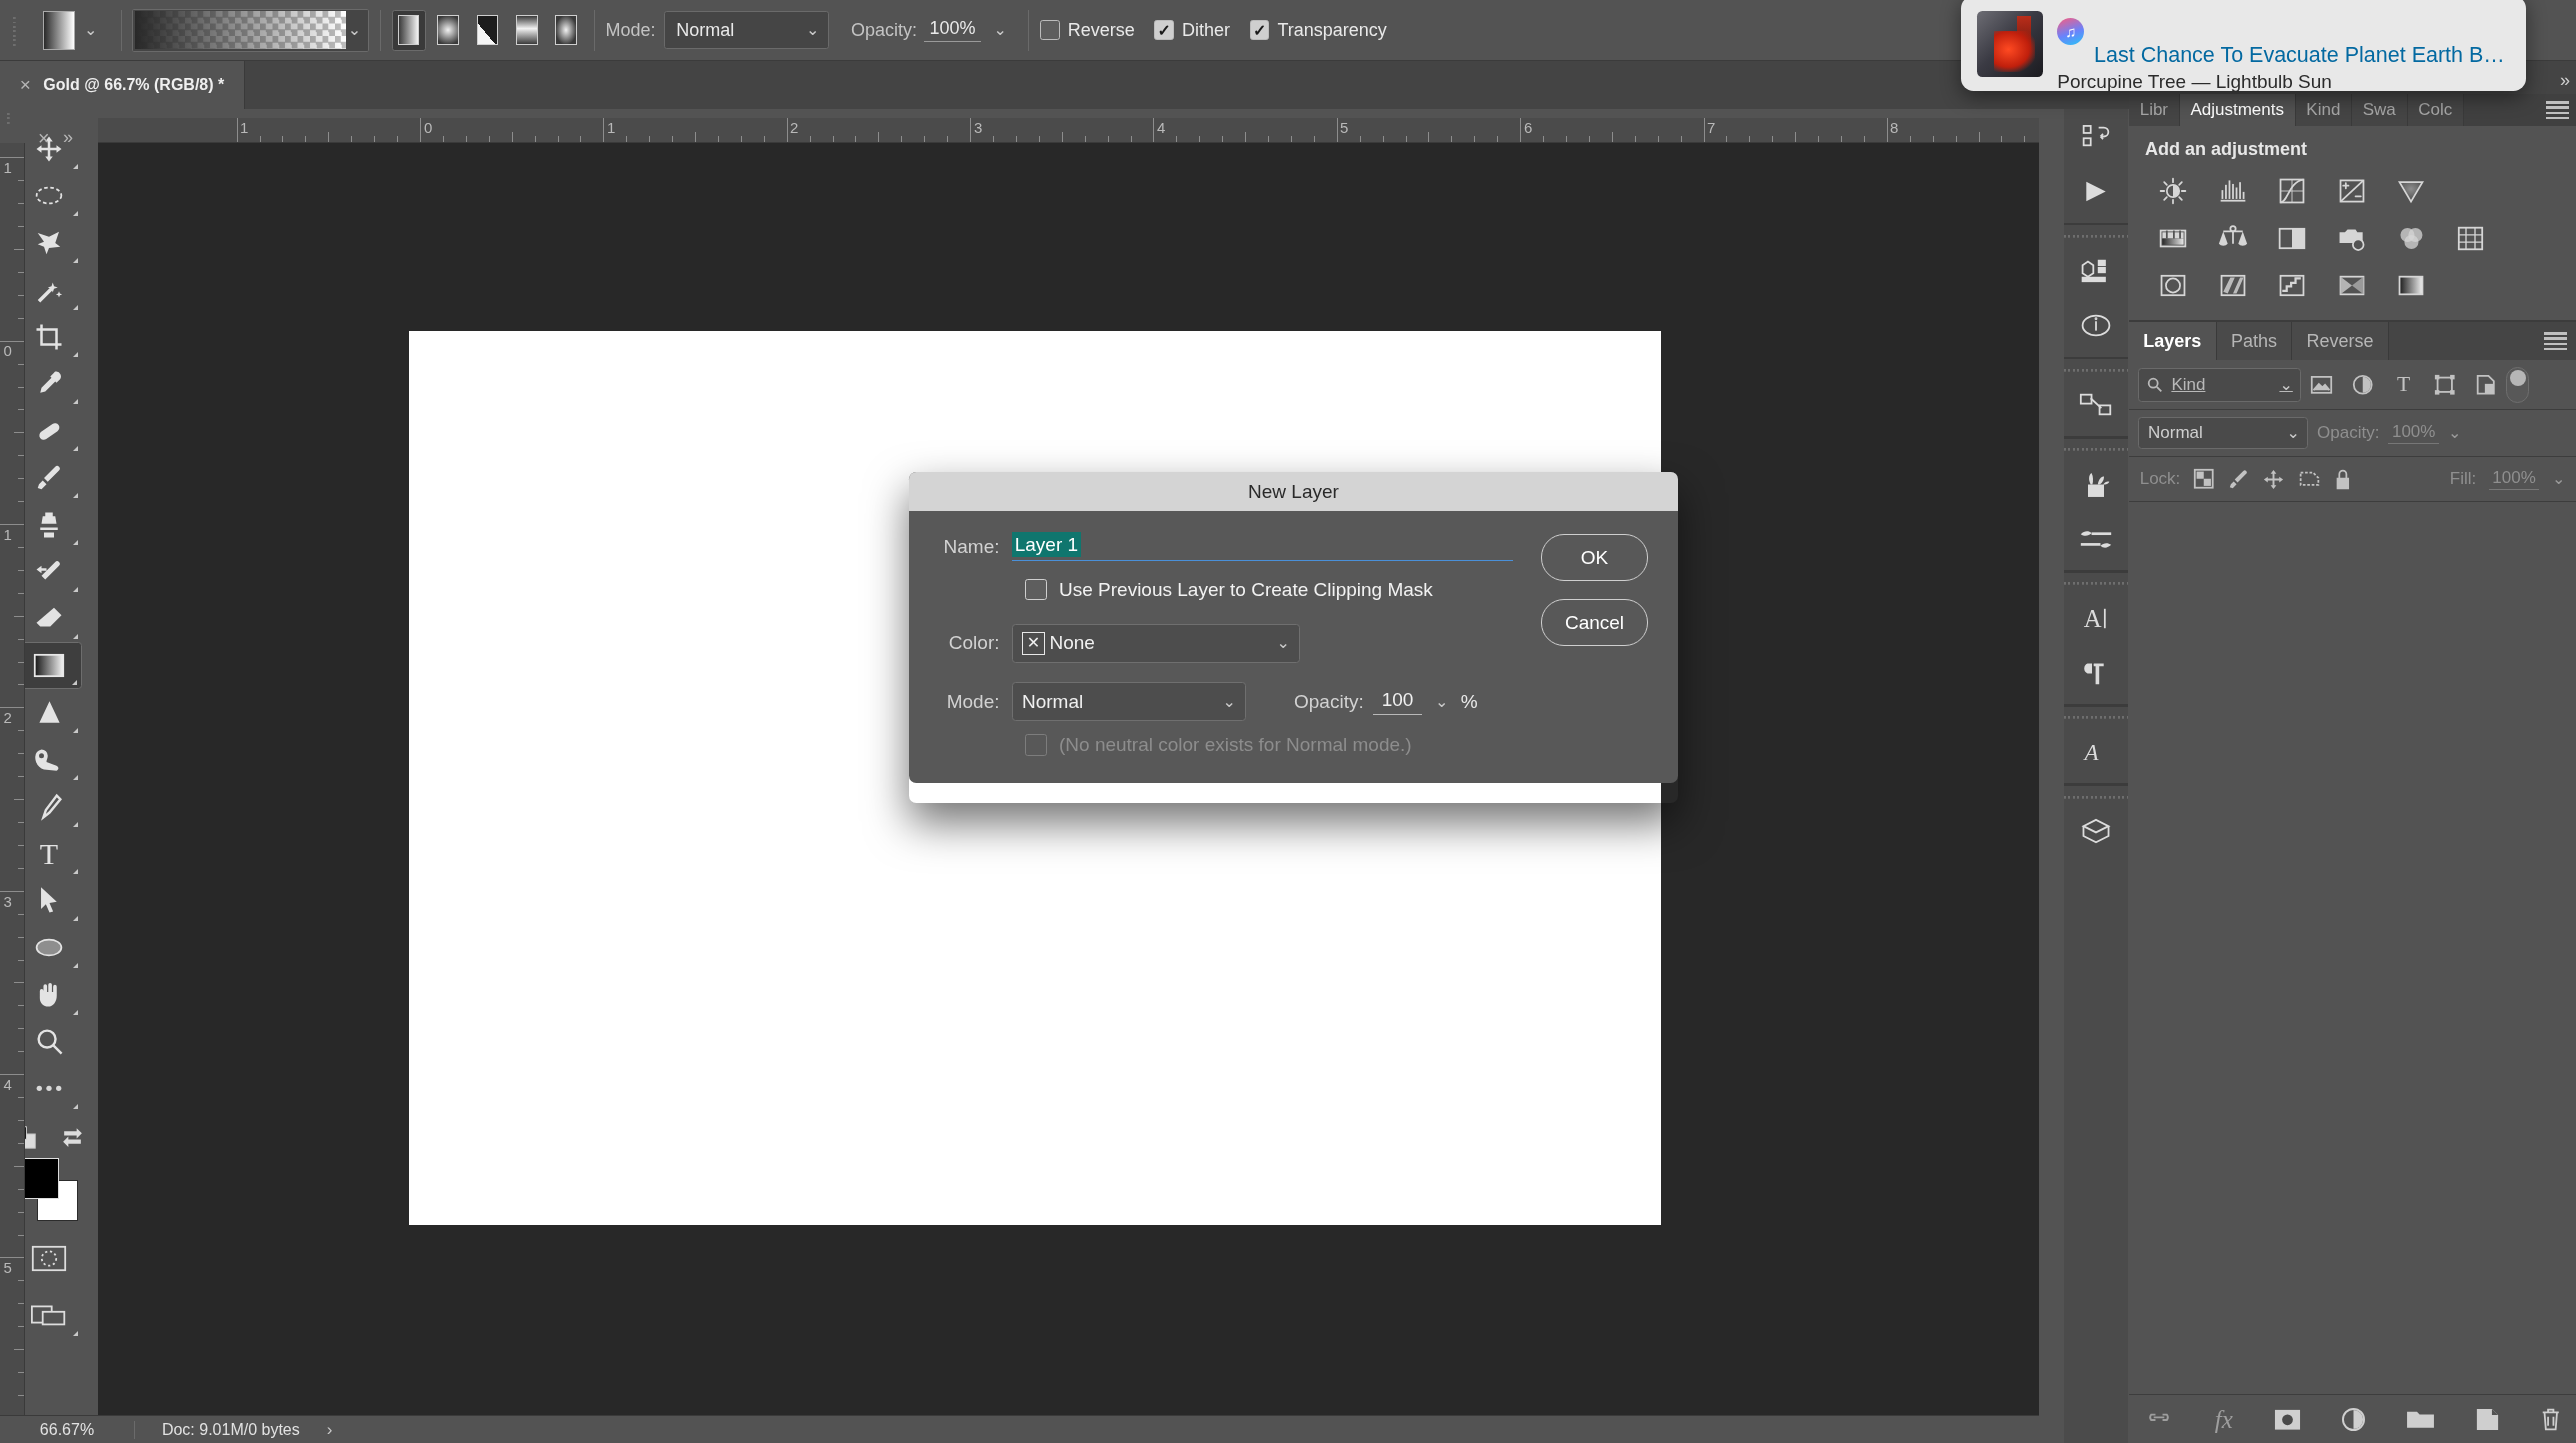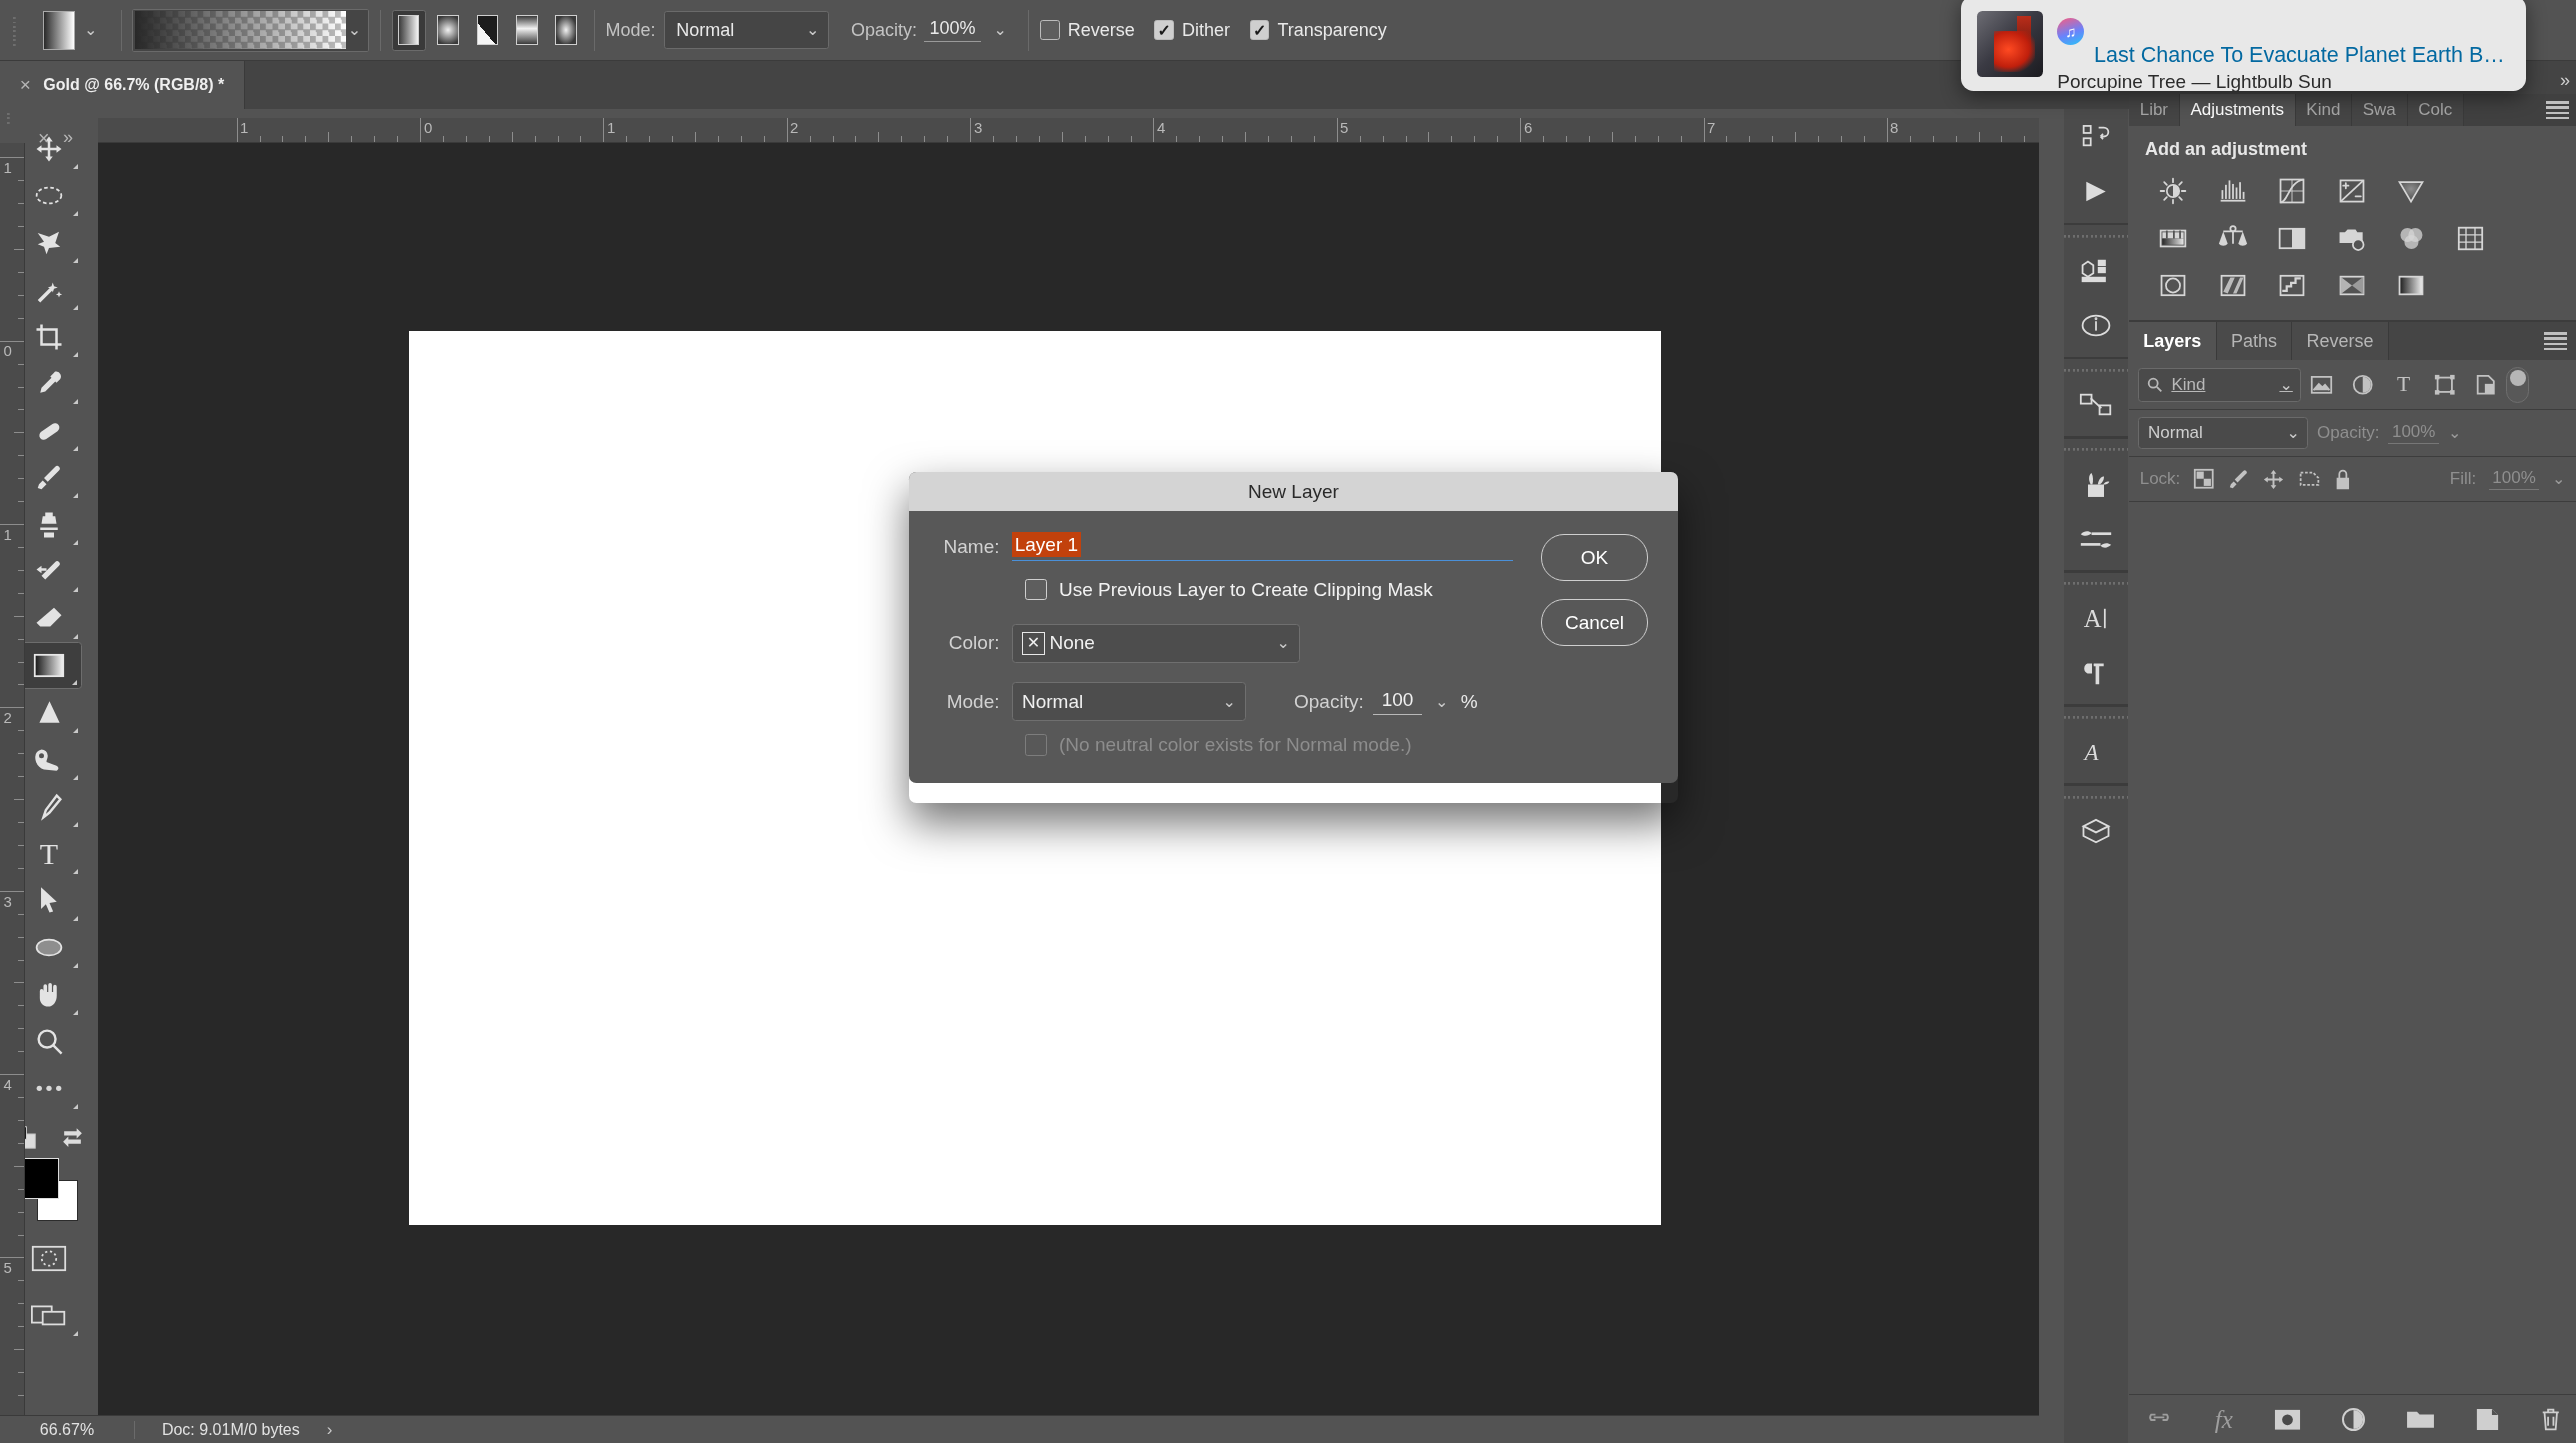--- a/index.html
+++ b/index.html
@@ -168,21 +168,21 @@
   .dlg-shadow { position:absolute; left:909px; top:472px; width:769px; height:331px;
                 border-radius:7.2px; box-shadow: 0 19.7px 43px rgba(0,0,0,0.55); }
   .dialog { position:absolute; left:909px; top:472px; width:769px; border-radius:7.2px;
             overflow:hidden; background:#585858; }
   .dlg-title { height:39px; background:#d4d4d4; display:flex; align-items:center;
                justify-content:center; color:#2a2a2a; font-size:19px; }
   .dlg-body { padding:23px 30px 27px 30px; position:relative; }
   .dlg-row { display:flex; align-items:center; margin-bottom:12.5px; }
   .dlg-lbl { color:#d2d2d2; font-size:19px; width:73px; text-align:right; padding-right:12.5px; }
   .name-input { width:501px; border-bottom:1.8px solid #4a90d9; padding-bottom:3.6px; }
-  .name-sel { background:#c2410c; color:#fff; font-size:19px; padding:1.8px 2.7px;margin-top:45px; }
+  .name-sel { background:#0f766e; color:#fff; font-size:19px; padding:1.8px 2.7px;margin-top:45px; }
   .dlg-check { display:flex; align-items:center; gap:12.5px; margin:18px 0 23px 86px; }
   .dcb { width:21.5px; height:21.5px; border:0.9px solid #cfcfcf; border-radius:2.7px; background:#5e5e5e; }
   .dcb.dis { border-color:#7d7d7d; background:#585858; }
   .dlg-check span { color:#f2f2f2; font-size:19px; }
   .dlg-check.dis span { color:#8d8d8d; }
   .dlg-sel { background:#4d4d4d; border:0.9px solid #6f6f6f; border-radius:3.6px; height:39px;
              display:flex; align-items:center; justify-content:space-between; padding:0 9px 0 9px;
              color:#f0f0f0; font-size:19px; }
   .xmark { width:23px;height:23px;border:1.8px solid #e8e8e8; display:inline-flex;
            align-items:center;justify-content:center;font-size:16px;line-height:1;margin-right:4.5px;}

